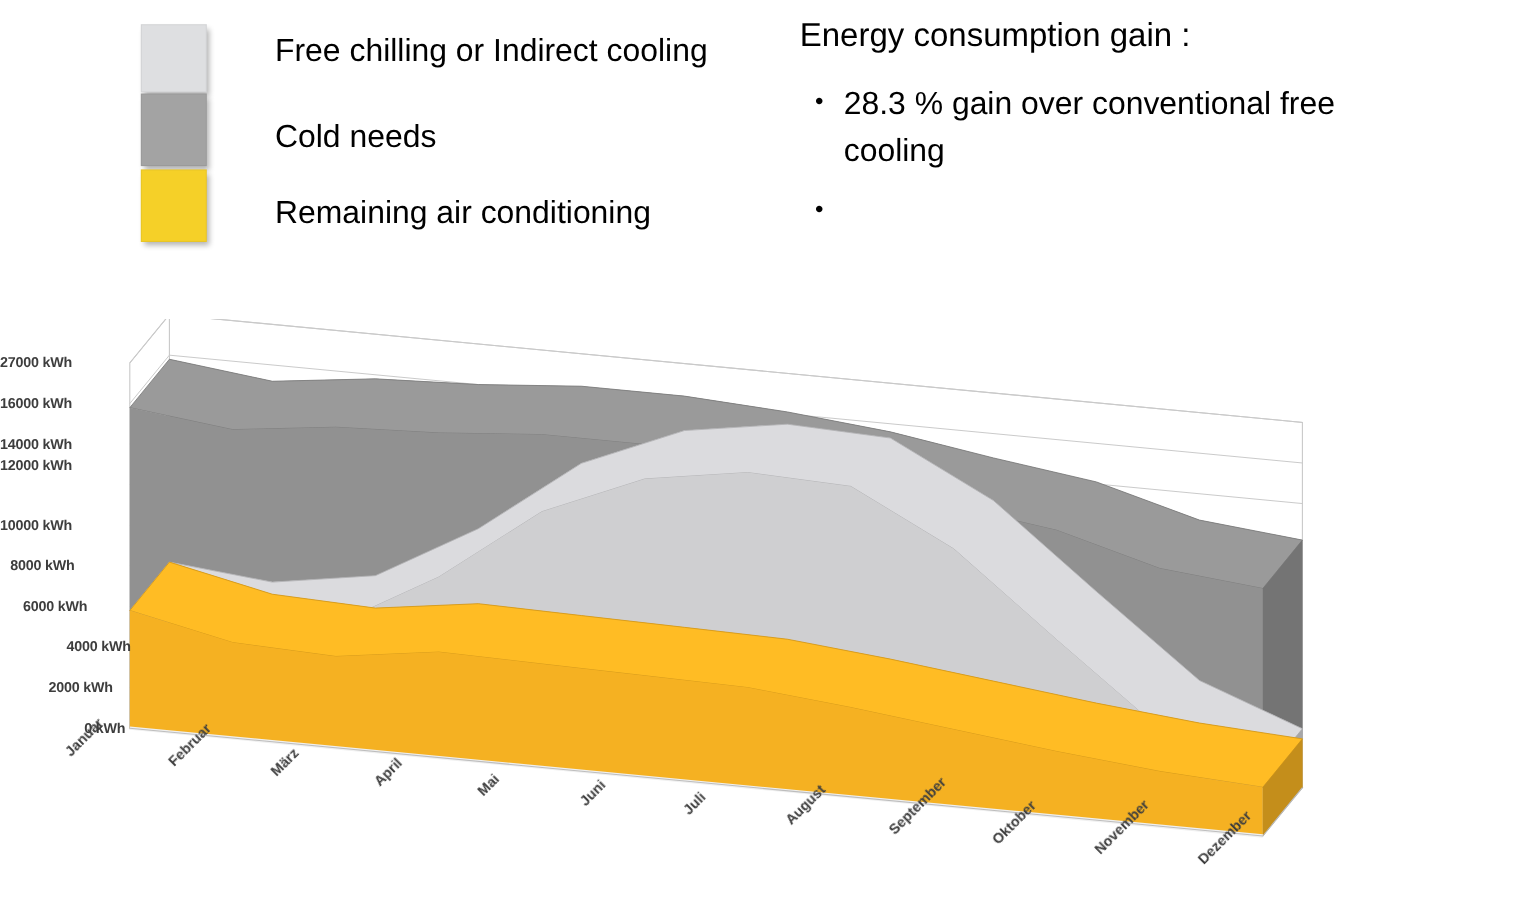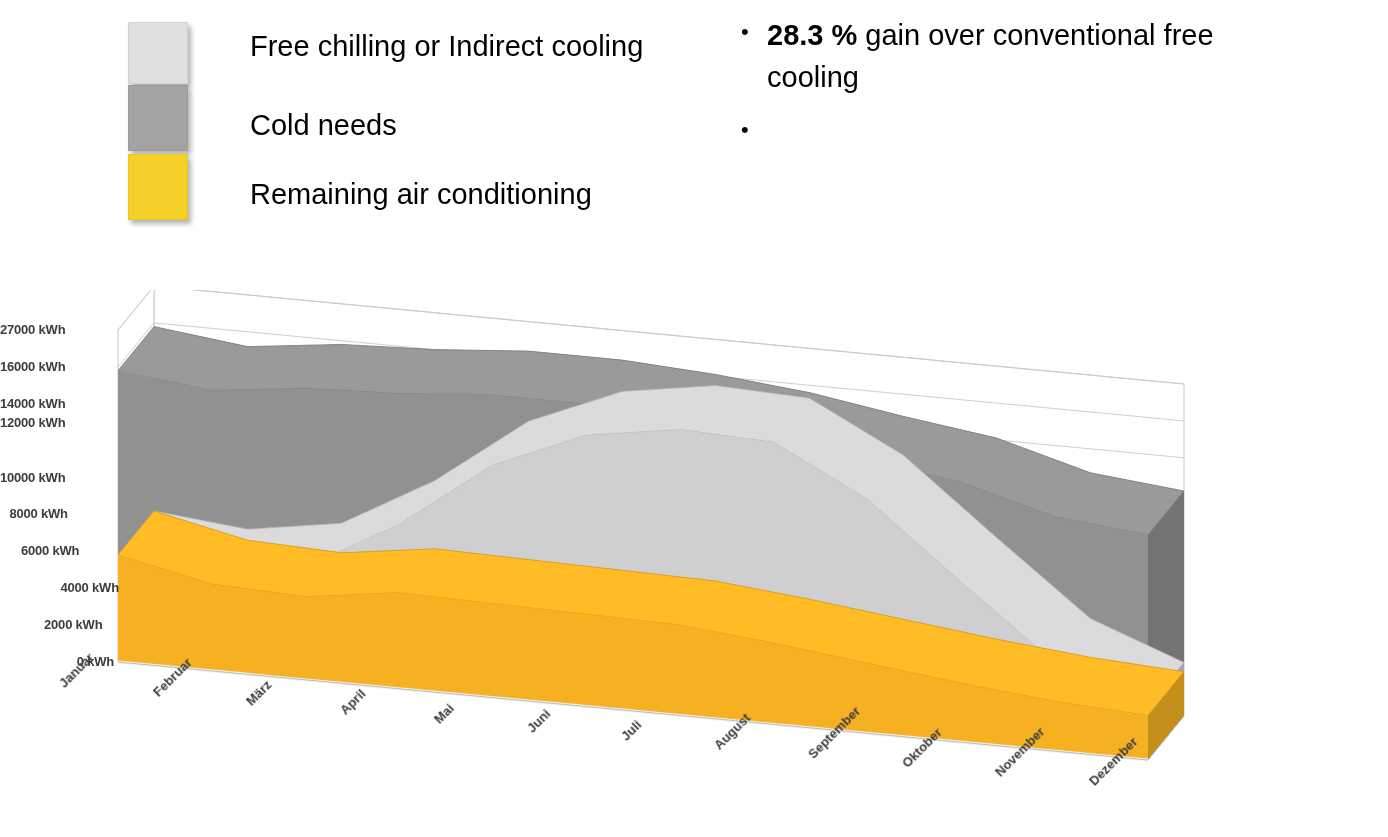--- a/index.html
+++ b/index.html
@@ -76,21 +76,21 @@
     line-height: 1.3;
     padding-top: 4px;
     padding-left: 14px;
     color: #000;
   }
   .bullet-text {
     font-size: 29px;
     line-height: 1.45;
     max-width: 470px;
   }
-  .bullet-text b { font-weight: bold; }
+  .bullet-text b { font-weight: normal; }
 
   
   #chart-wrap {
     position: absolute;
     left: 0px;
     top: 290px;
     width: 1388px;
     height: 547px;
   }
   #chart-svg {
@@ -135,20 +135,21 @@
   </div>
 
   <div class="legend-row">
     <div class="legend-swatch" style="background:#F5D028"></div>
     <div class="legend-label">Remaining air conditioning</div>
   </div>
 
 </div>
 
 <div id="gain-block">
+  <div id="gain-title">Energy consumption gain :</div>
 
   <div class="bullet-row">
     <div class="bullet-dot">•</div>
     <div class="bullet-text">
       <b>28.3 %</b><span> gain over conventional free cooling</span>
     </div>
   </div>
 
   <div class="bullet-row">
     <div class="bullet-dot">•</div>

